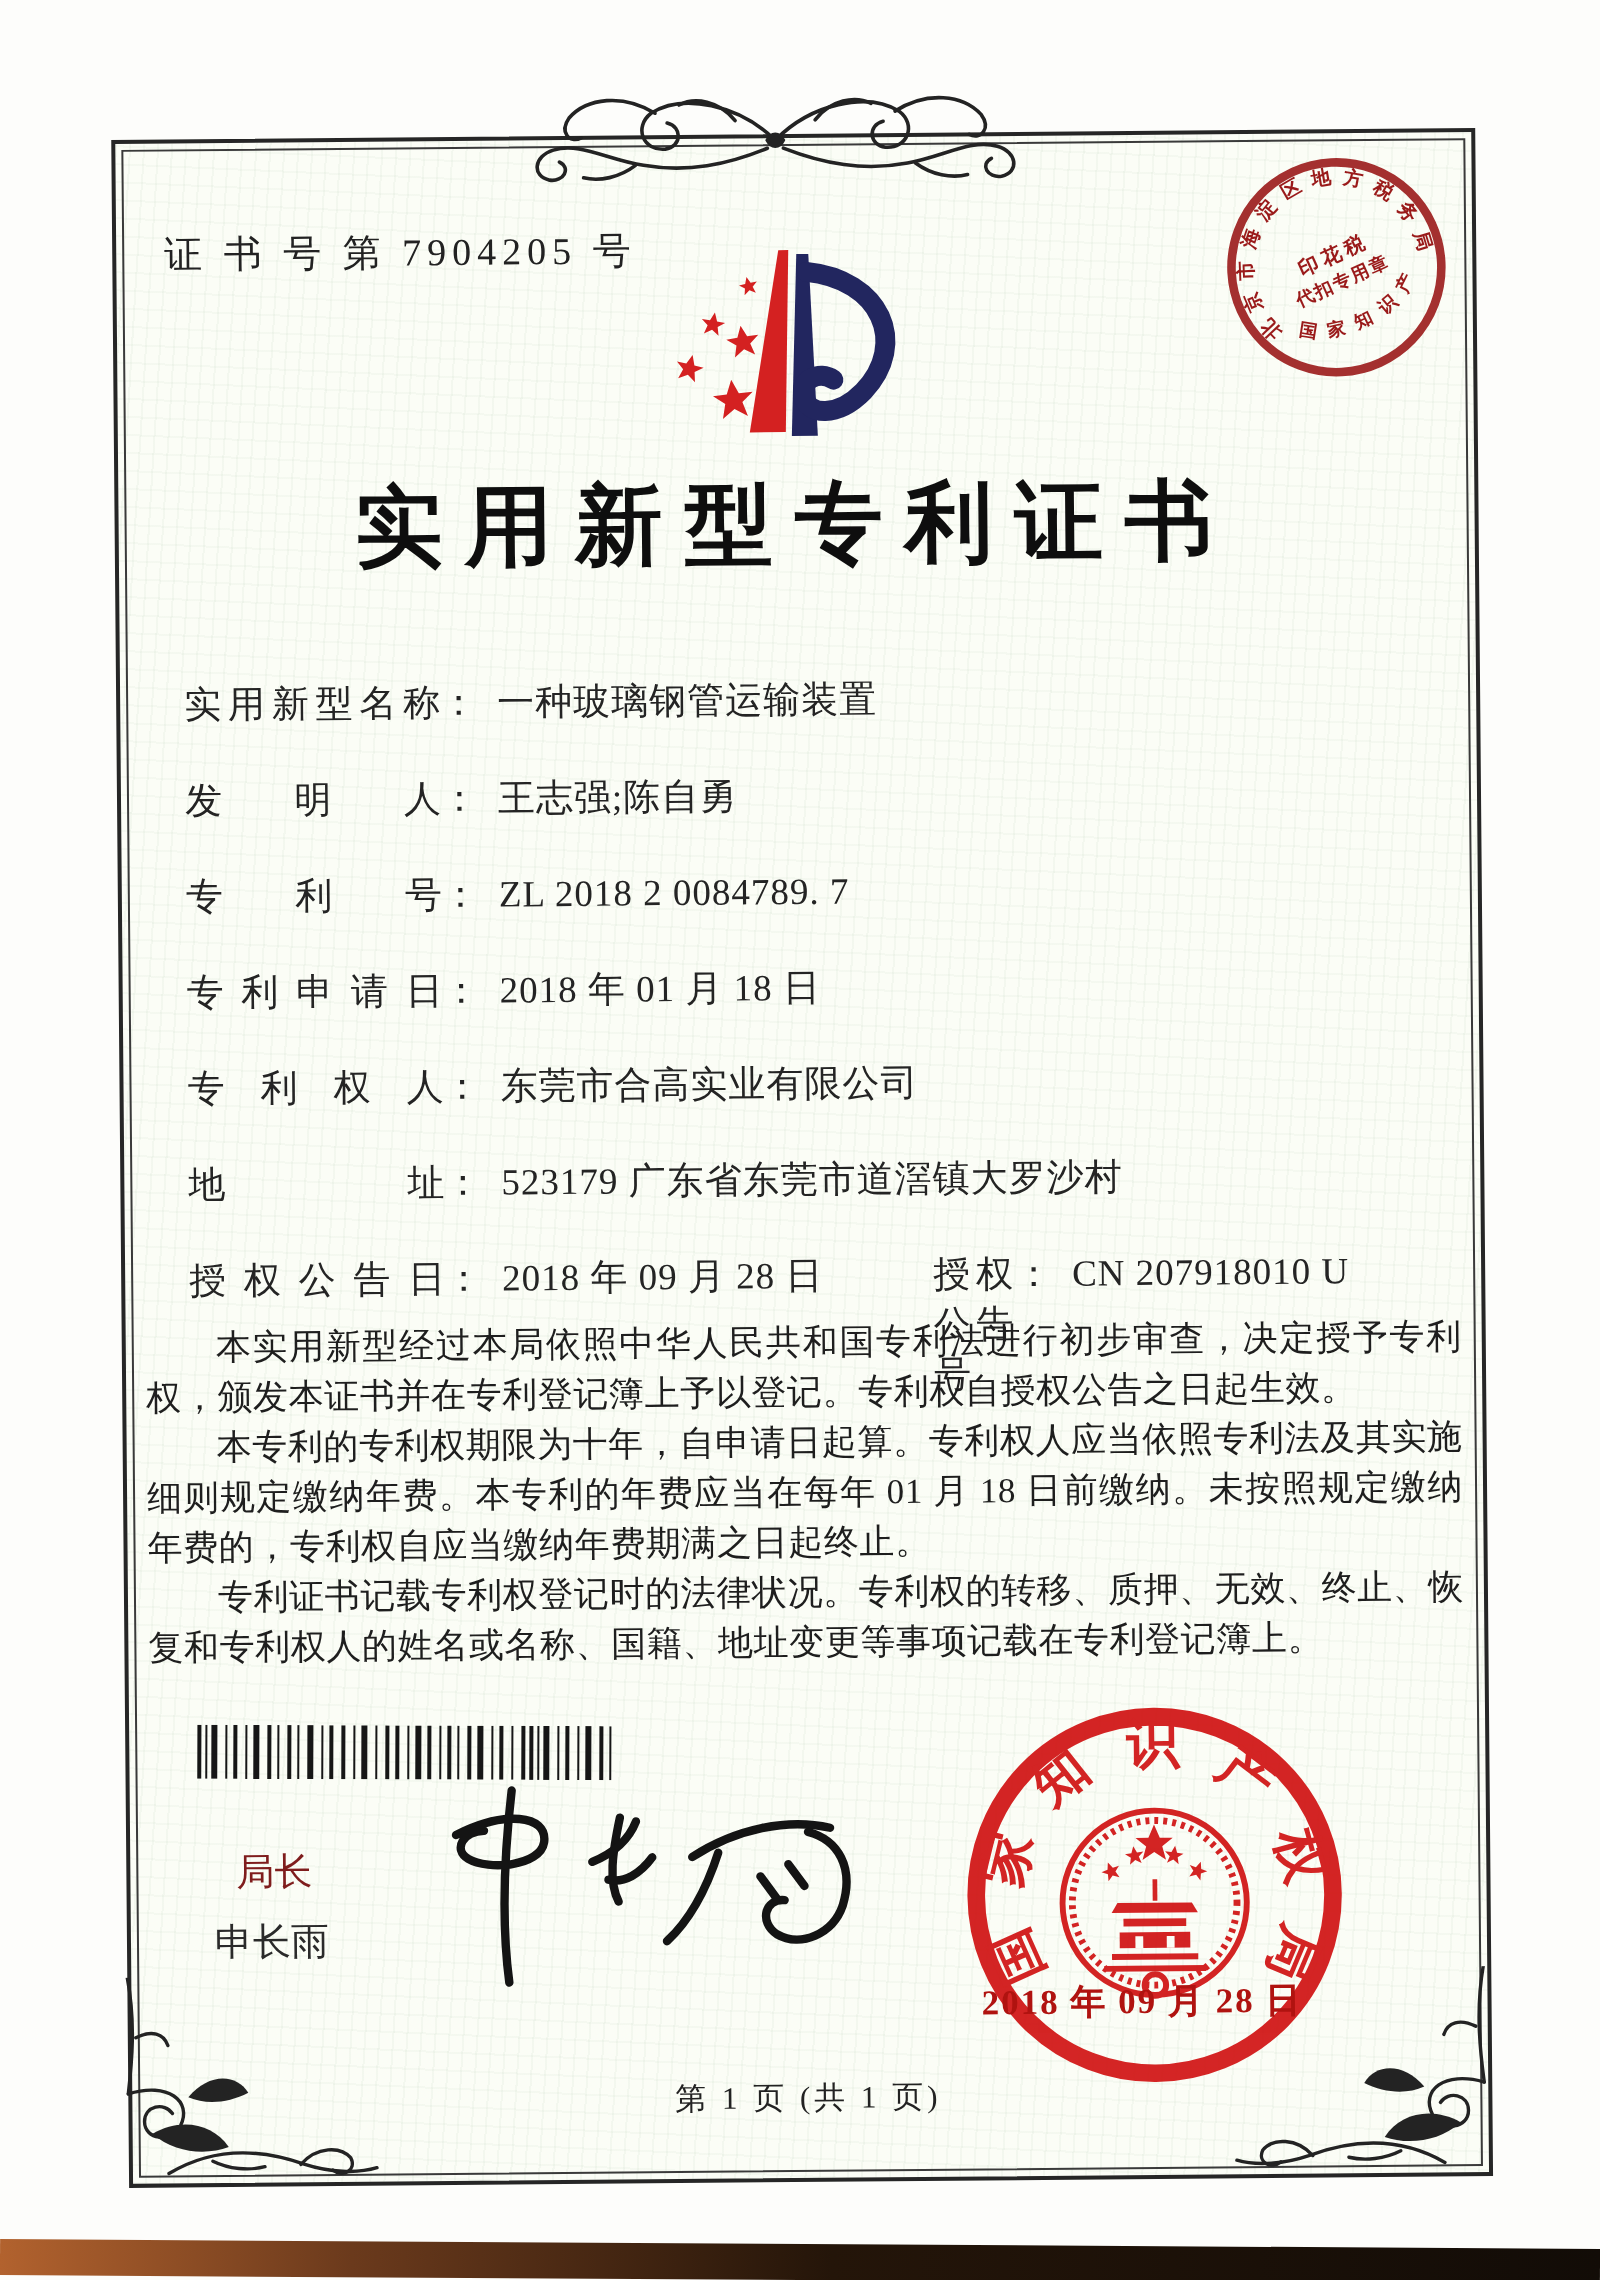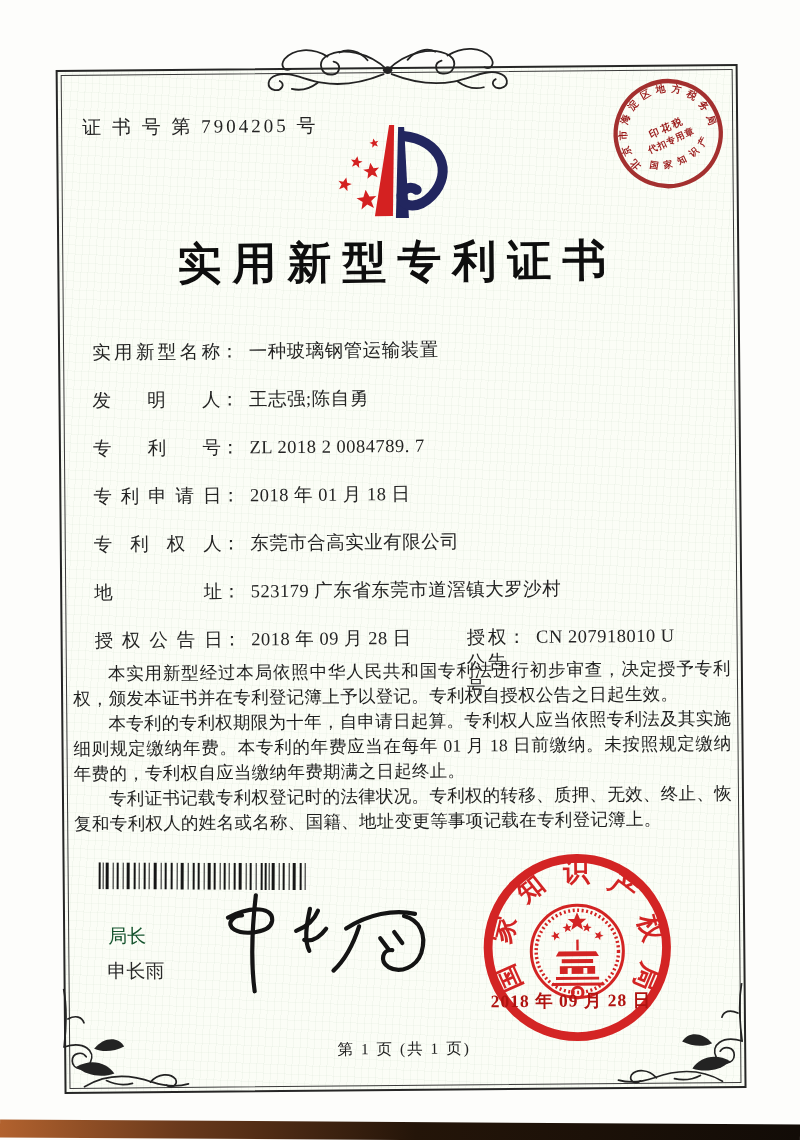--- a/index.html
+++ b/index.html
@@ -38,21 +38,21 @@
   .f-label.auto{width:auto;text-align-last:auto;letter-spacing:1px;font-family:Liberation Mono, monospace;}
   .f-colon{margin-right:10px;}
   .f-value{letter-spacing:0.5px;white-space:nowrap;}
   .pair2{position:absolute;left:372px;top:0;display:flex;align-items:baseline;}
   .body-text{
     position:absolute;left:72px;top:659px;width:658px;
     font-size:17.5px;line-height:25px;text-align:justify;color:#1e1e1e;
   }
   .body-text p{margin:0;text-indent:2em;letter-spacing:0.3px;}
   .barcode{position:absolute;left:95px;top:861px;transform:rotate(0.7deg);}
-  .sig-title{position:absolute;left:105px;top:921px;font-size:19px;color:#14532d;font-family:"Liberation Sans","DejaVu Sans",sans-serif;}
+  .sig-title{position:absolute;left:115px;top:921px;font-size:19px;color:#7f1d1d;font-family:"Liberation Sans","DejaVu Sans",sans-serif;}
   .sig-name{position:absolute;left:104px;top:956px;font-size:19px;color:#2a2a2a;font-family:Liberation Sans, sans-serif;}
   .signature-svg{position:absolute;left:205px;top:886px;}
   .seal-svg{position:absolute;left:476px;top:851px;}
   .seal-date{
     position:absolute;left:487px;top:990px;font-size:17.5px;font-weight:bold;
     color:#b01310;letter-spacing:1px;white-space:nowrap;
   }
   .tax-stamp{position:absolute;left:610px;top:74px;}
   .footer{
     position:absolute;left:0;right:0;top:1039px;text-align:center;

